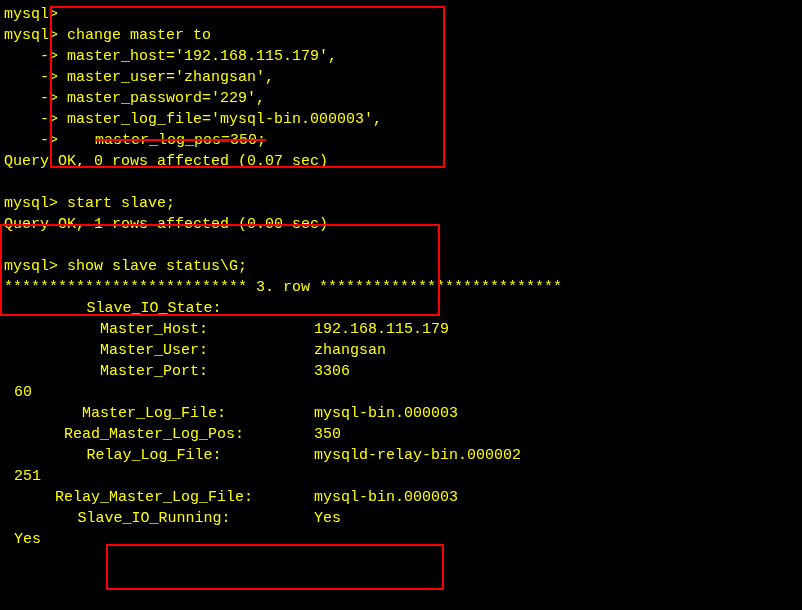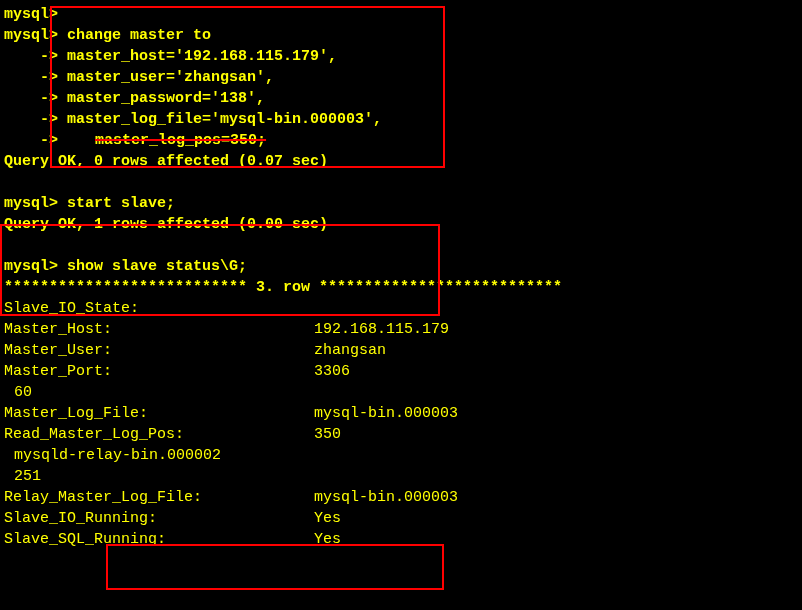--- a/index.html
+++ b/index.html
@@ -14,33 +14,32 @@
       color: #ffff00;
       padding: 4px;
       width: 802px;
       height: 610px;
       overflow: hidden;
       line-height: 1.4;
       position: relative;
     }
     .line {
       white-space: pre;
-      font-weight: bold;
     }
     .strikethrough {
       text-decoration: line-through;
       text-decoration-color: #ff0000;
       text-decoration-thickness: 2px;
       padding-left: 28px;
     }
     .status-row {
       display: flex;
     }
     .status-key {
-      text-align: left;
+      text-align: center;
       width: 300px;
       padding-right: 0;
     }
     .status-val {
       padding-left: 10px;
     }
     .red-box {
       position: absolute;
       border: 2px solid #ff0000;
       pointer-events: none;
@@ -72,21 +71,21 @@
 <div class="red-box box3"></div>
 
 <div class="line"><span>mysql&gt;</span></div>
 
 <div class="line"><span>mysql&gt;</span> <span>change master to</span></div>
 
 <div class="line"><span>    -&gt;</span> <span>master_host='192.168.115.179',</span></div>
 
 <div class="line"><span>    -&gt;</span> <span>master_user='zhangsan',</span></div>
 
-<div class="line"><span>    -&gt;</span> <span>master_password='138',</span></div>
+<div class="line"><span>    -&gt;</span> <span>master_password='229',</span></div>
 
 <div class="line"><span>    -&gt;</span> <span>master_log_file='mysql-bin.000003',</span></div>
 
 <div class="line"><span>    -&gt;</span> <span class="strikethrough">master_log_pos=350;</span></div>
 
 <div class="line"><span>Query OK, 0 rows affected (0.07 sec)</span></div>
 
 <div class="line">&nbsp;</div>
 
 <div class="line"><span>mysql&gt;</span> <span>start slave;</span></div>
@@ -126,37 +125,37 @@
     <span class="status-key">Master_Log_File:</span>
     <span class="status-val">mysql-bin.000003</span>
   </div>
 
 <div class="status-row">
     <span class="status-key">Read_Master_Log_Pos:</span>
     <span class="status-val">350</span>
   </div>
 
 <div class="status-row">
+    <span class="status-key">Relay_Log_File:</span>
     <span class="status-val">mysqld-relay-bin.000002</span>
   </div>
 
 <div class="status-row">
     <span class="status-val">251</span>
   </div>
 
 <div class="status-row">
     <span class="status-key">Relay_Master_Log_File:</span>
     <span class="status-val">mysql-bin.000003</span>
   </div>
 
 <div class="status-row">
     <span class="status-key">Slave_IO_Running:</span>
     <span class="status-val">Yes</span>
   </div>
 
 <div class="status-row">
-    <span class="status-key">Slave_SQL_Running:</span>
     <span class="status-val">Yes</span>
   </div>
 
 <div class="status-row">
     <span class="status-val"></span>
   </div>
 
 </body></html>

